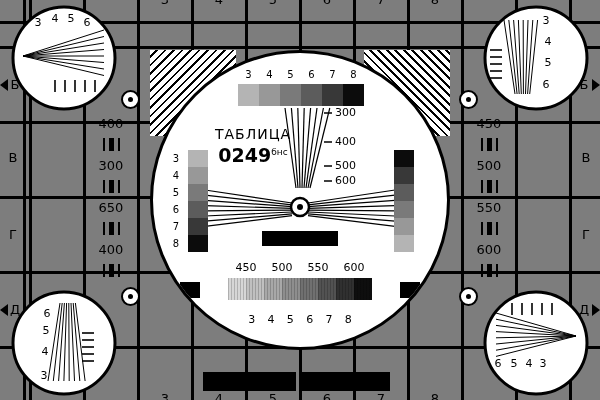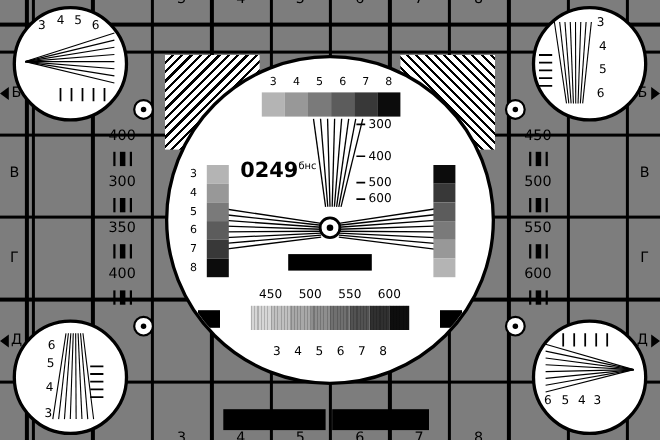--- a/index.html
+++ b/index.html
@@ -193,20 +193,21 @@
     </div>
     <div class="ci gbar" style="left:85px;top:31px;width:126px;height:22px">
       <div style="background: rgb(180, 180, 180);"></div>
       <div style="background: rgb(152, 152, 152);"></div>
       <div style="background: rgb(122, 122, 122);"></div>
       <div style="background: rgb(92, 92, 92);"></div>
       <div style="background: rgb(56, 56, 56);"></div>
       <div style="background: rgb(12, 12, 12);"></div>
     </div>
 
+    <div class="ci title-word" style="left:58px;top:73px;width:84px">ТАБЛИЦА</div>
     <div class="ci title-code" style="left:58px;top:91px;width:84px">
       <span>0249</span><sup>бнс</sup>
     </div>
 
     <svg class="ci" style="left:0;top:0" width="294" height="294" viewBox="0 0 294 294">
       <g stroke="#000" stroke-width="1.2">
         <line x1="132" y1="55" x2="143" y2="135"></line>
           <line x1="138.4" y1="55" x2="145" y2="135"></line>
         <line x1="144.8" y1="55" x2="147" y2="135"></line>
           <line x1="151.2" y1="55" x2="149" y2="135"></line>
@@ -313,21 +314,21 @@
       <i class="t2"></i>
       <i class="t5"></i>
       <i class="t2"></i>
     </div>
   <div class="col-num" style="left:84px;top:158px">300</div>
   <div class="ticks" style="left:84px;top:179px">
       <i class="t2"></i>
       <i class="t5"></i>
       <i class="t2"></i>
     </div>
-  <div class="col-num" style="left:84px;top:200px">350</div>
+  <div class="col-num" style="left:84px;top:200px">650</div>
   <div class="ticks" style="left:84px;top:221px">
       <i class="t2"></i>
       <i class="t5"></i>
       <i class="t2"></i>
     </div>
   <div class="col-num" style="left:84px;top:242px">400</div>
   <div class="ticks" style="left:84px;top:263px">
       <i class="t2"></i>
       <i class="t5"></i>
       <i class="t2"></i>

